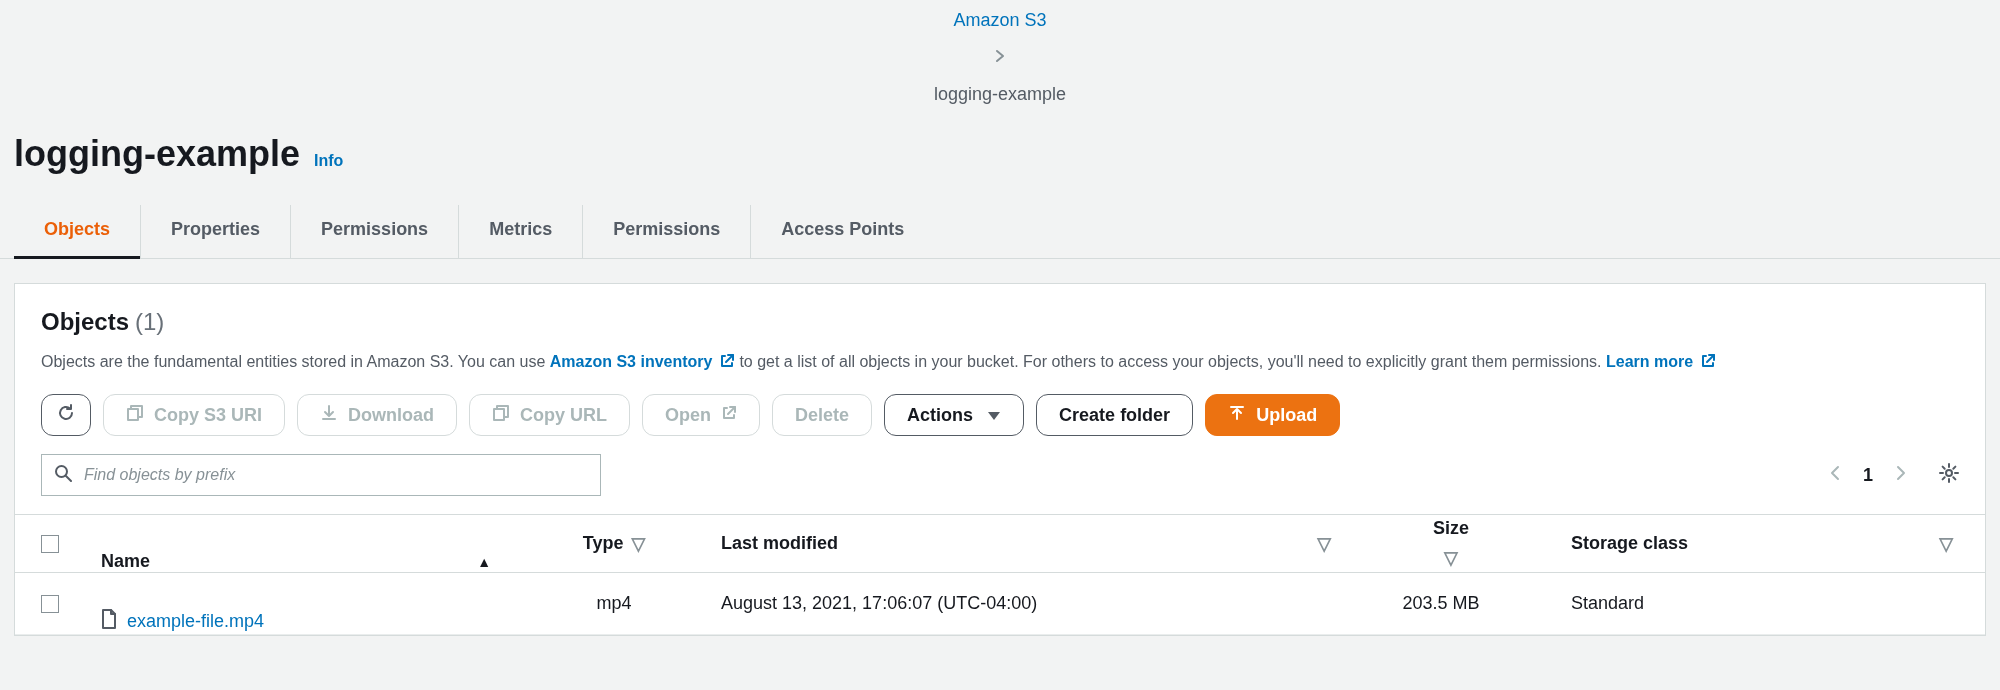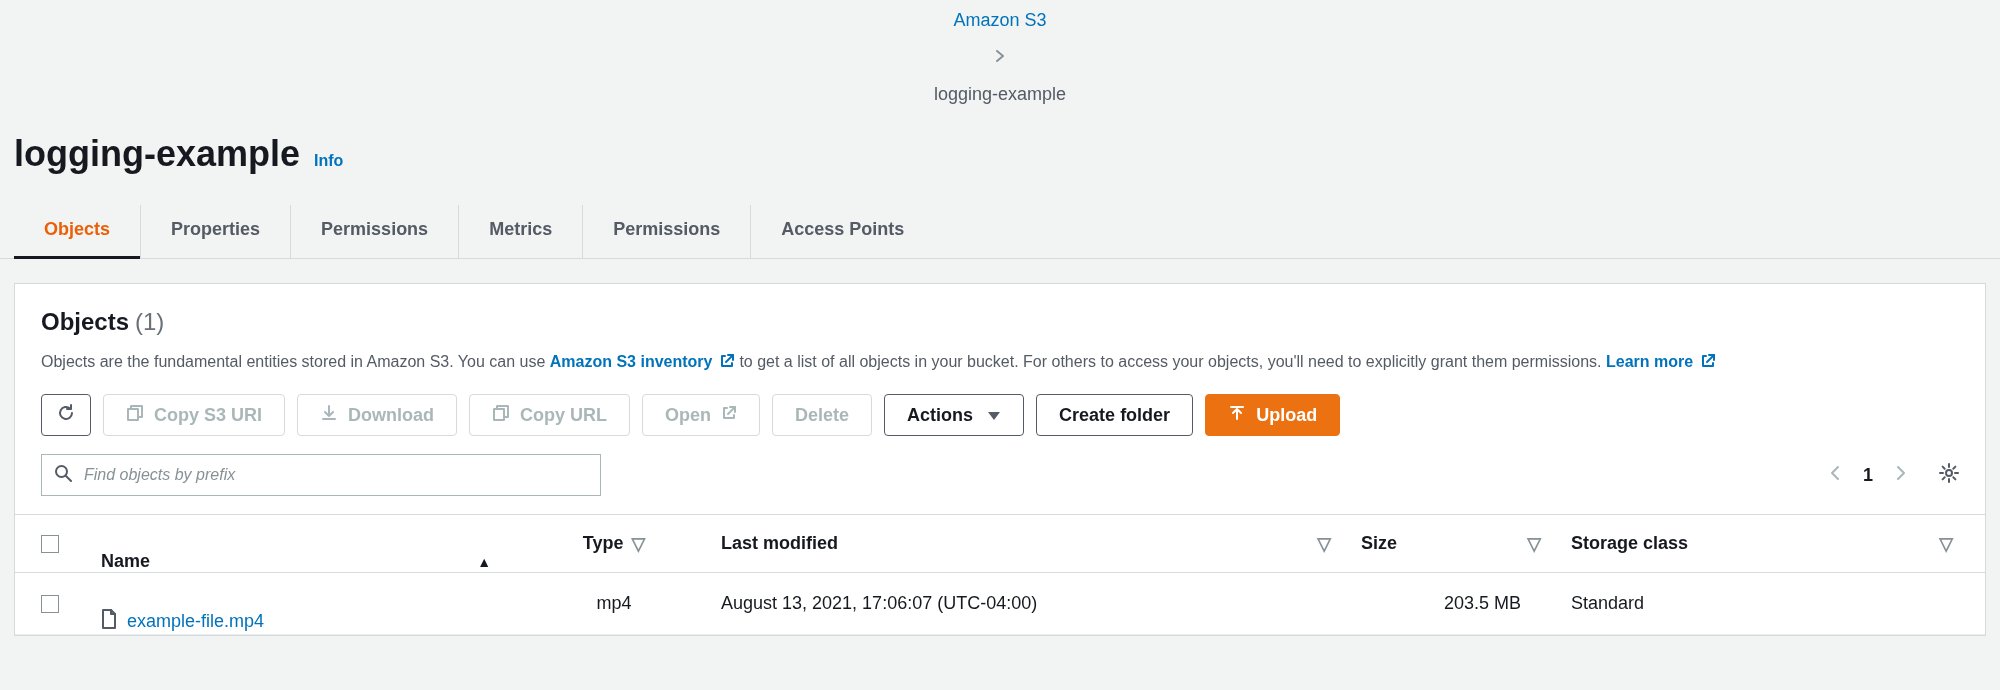--- a/index.html
+++ b/index.html
@@ -103,21 +103,21 @@
     align-items: center;
     gap: 10px;
     height: 42px;
     padding: 0 22px;
     border: 1px solid #545b64;
     background: #fff;
     font-size: 18px;
     font-weight: 700;
     color: #16191f;
     cursor: pointer;
-    border-radius: 4px;
+    border-radius: 12px;
   }
   .btn.square { padding: 0 14px; }
   .btn.disabled {
     color: #aab7b8;
     border-color: #d5dbdb;
     cursor: default;
   }
   .btn.disabled svg path, .btn.disabled svg polyline, .btn.disabled svg rect, .btn.disabled svg line { stroke: #aab7b8; }
   .btn.primary {
     background: #ec7211;
@@ -188,21 +188,21 @@
   }
   .th, .td {
     display: flex;
     align-items: center;
     gap: 8px;
   }
   .col-check { width: 60px; }
   .col-name  { width: 420px; justify-content: space-between; padding-right: 30px; margin-top: 36px; }
   .col-type  { width: 200px; justify-content: center; padding-right: 14px; }
   .col-mod   { width: 640px; justify-content: space-between; padding-right: 30px; }
-  .col-size  { width: 210px; justify-content: space-between; padding-right: 30px; }
+  .col-size  { width: 210px; justify-content: space-between; padding-right: 30px; flex-direction: column; }
   .col-store { flex: 1;       justify-content: space-between; padding-right: 6px; }
   .td.col-size { justify-content: flex-end; padding-right: 50px; }
 
   .checkbox {
     width: 18px; height: 18px;
     border: 1px solid #879196;
     background: #fff;
     cursor: pointer;
   }
   .file-icon { margin-right: 10px; }

